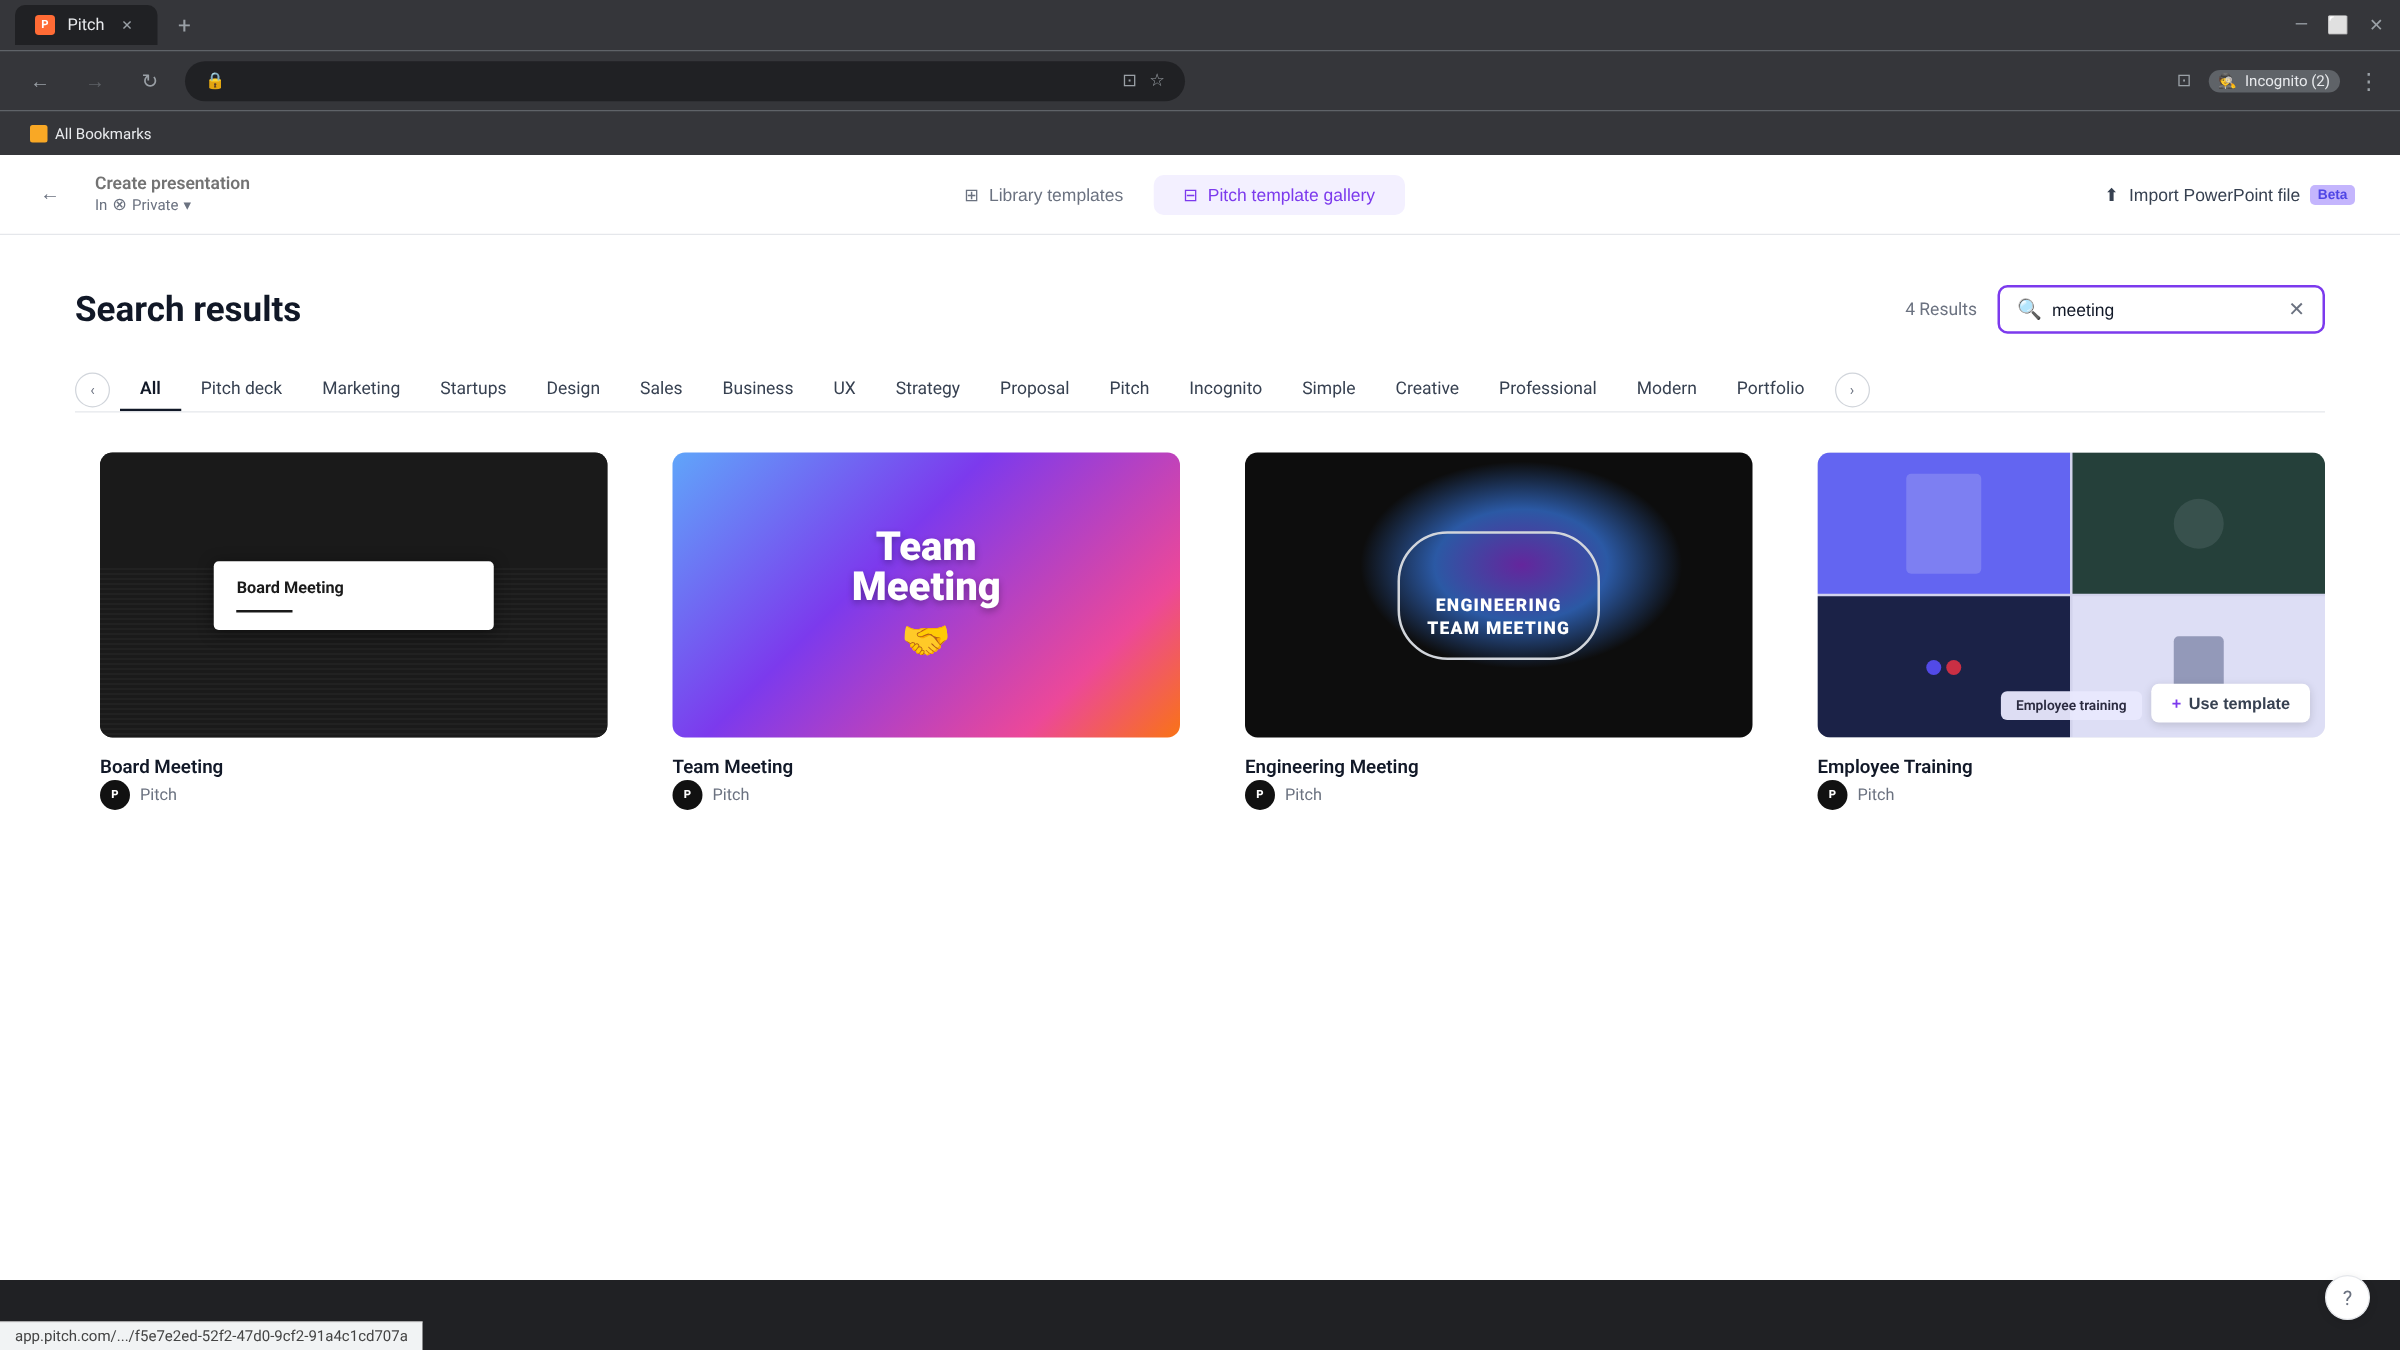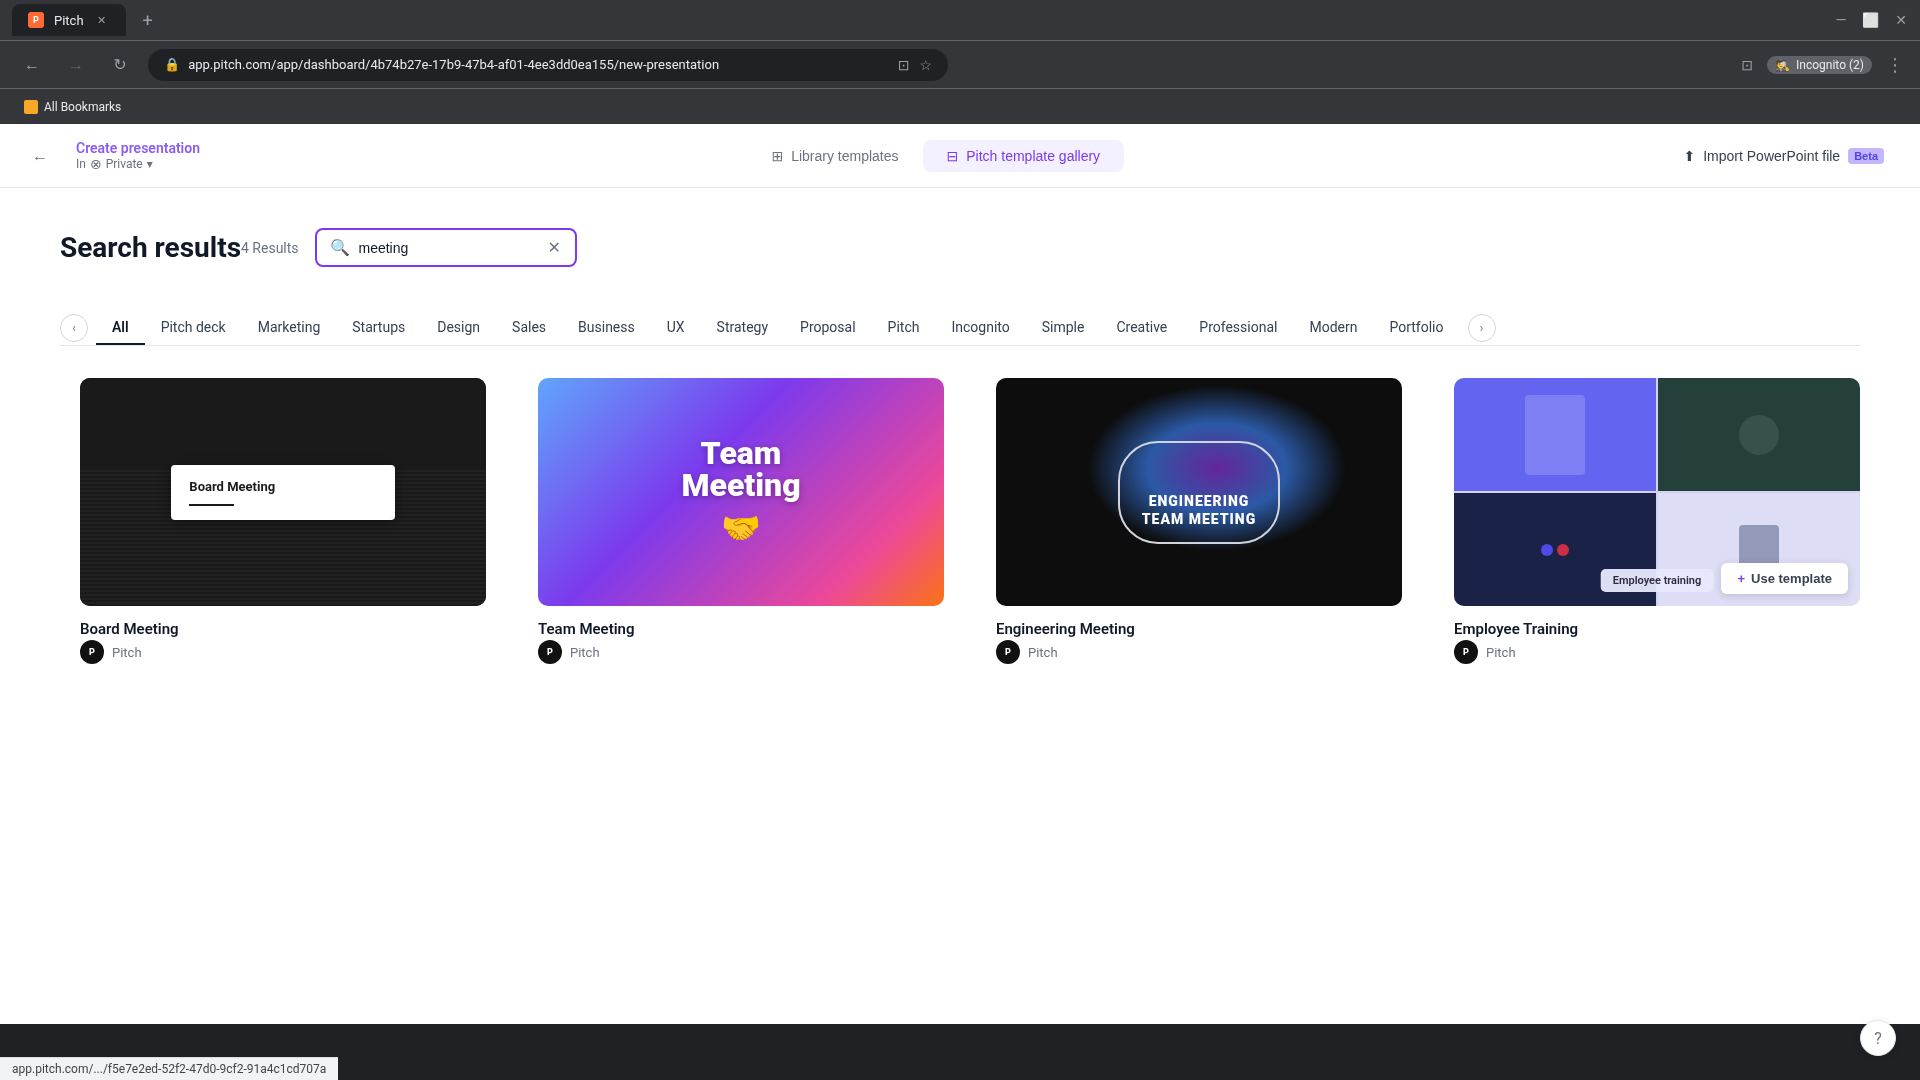--- a/index.html
+++ b/index.html
@@ -27,32 +27,32 @@
     .bookmark-item { display: flex; align-items: center; gap: 6px; color: #e8eaed; font-size: 12px; cursor: pointer; padding: 4px 8px; border-radius: 4px; }
     .bookmark-icon { width: 14px; height: 14px; background: #f9a825; border-radius: 2px; }
 
     
     .app-content { background: #fff; min-height: 900px; }
 
     
     .top-nav { height: 64px; border-bottom: 1px solid #e5e7eb; display: flex; align-items: center; padding: 0 24px; gap: 20px; }
     .back-btn { width: 32px; height: 32px; border-radius: 50%; border: none; background: none; cursor: pointer; display: flex; align-items: center; justify-content: center; color: #6b7280; font-size: 16px; }
     .create-info { display: flex; flex-direction: column; }
-    .create-title { font-size: 14px; font-weight: 600; color: #8b5cf6; }
+    .create-title { font-size: 14px; font-weight: 600; color: #737373; }
     .private-badge { display: flex; align-items: center; gap: 4px; color: #6b7280; font-size: 12px; }
     .nav-center { flex: 1; display: flex; align-items: center; justify-content: center; gap: 0; }
     .nav-tab { padding: 8px 24px; border-radius: 8px; font-size: 14px; font-weight: 500; cursor: pointer; display: flex; align-items: center; gap: 8px; color: #6b7280; border: none; background: none; }
     .nav-tab.active { background: #f3f0ff; color: #7c3aed; }
     .nav-right { margin-left: auto; display: flex; align-items: center; gap: 8px; }
     .import-btn { display: flex; align-items: center; gap: 8px; color: #374151; font-size: 14px; font-weight: 500; cursor: pointer; border: none; background: none; padding: 8px 12px; border-radius: 6px; }
     .beta-badge { background: #c4b5fd; color: #4f46e5; font-size: 11px; padding: 2px 6px; border-radius: 4px; font-weight: 600; }
 
     
     .main-content { padding: 40px 60px; }
-    .search-header { display: flex; align-items: center; margin-bottom: 44px; }
+    .search-header { display: flex; align-items: center; justify-content: space-between; margin-bottom: 28px; }
     .search-title { font-size: 28px; font-weight: 700; color: #111827; }
     .search-right { display: flex; align-items: center; gap: 16px; }
     .results-count { font-size: 14px; color: #6b7280; }
     .search-box { display: flex; align-items: center; gap: 8px; border: 2px solid #7c3aed; border-radius: 8px; padding: 8px 14px; min-width: 260px; background: #fff; }
     .search-input { border: none; outline: none; font-size: 14px; color: #111827; flex: 1; }
     .search-clear { color: #6b7280; cursor: pointer; font-size: 16px; }
     .search-icon-svg { color: #6b7280; font-size: 16px; }
 
     
     .filter-bar { display: flex; align-items: center; gap: 0; border-bottom: 1px solid #e5e7eb; margin-bottom: 32px; overflow-x: auto; }
@@ -102,21 +102,20 @@
       <div class="browser-titlebar-btn">✕</div>
     </div>
   </div>
 
   <div class="browser-toolbar">
     <div class="nav-btn">←</div>
     <div class="nav-btn" style="opacity:0.4">→</div>
     <div class="nav-btn">↻</div>
     <div class="address-bar">
       <span style="color:#9aa0a6;font-size:13px;">🔒</span>
-      <span class="address-text">app.pitch.com/app/dashboard/4b74b27e-17b9-47b4-af01-4ee3dd0ea155/new-presentation</span>
       <div class="address-icons">
         <span>⊡</span>
         <span>☆</span>
       </div>
     </div>
     <div class="toolbar-right">
       <span>⊡</span>
       <div class="incognito-badge">
         <span>🕵</span>
         <span>Incognito (2)</span>

